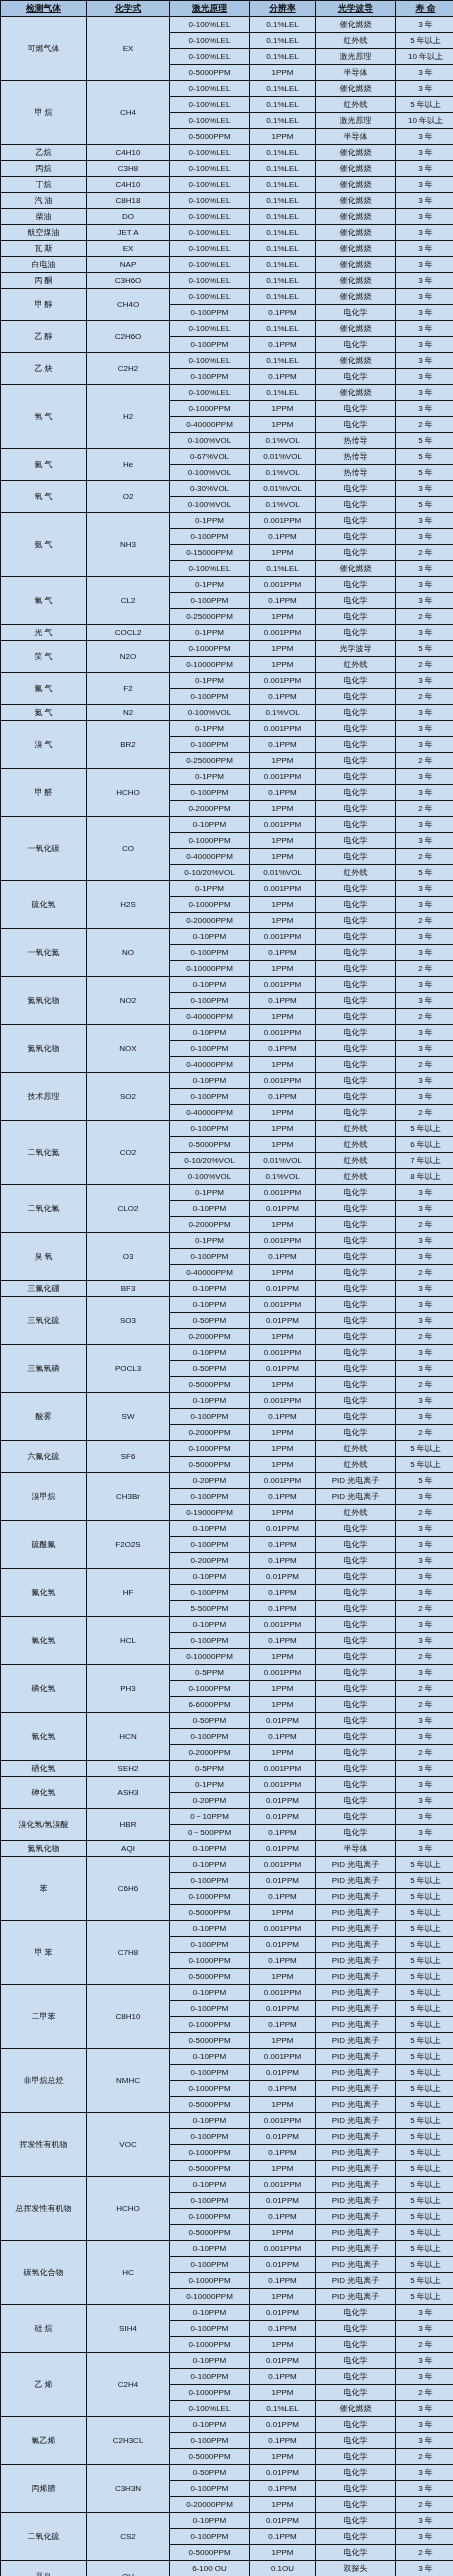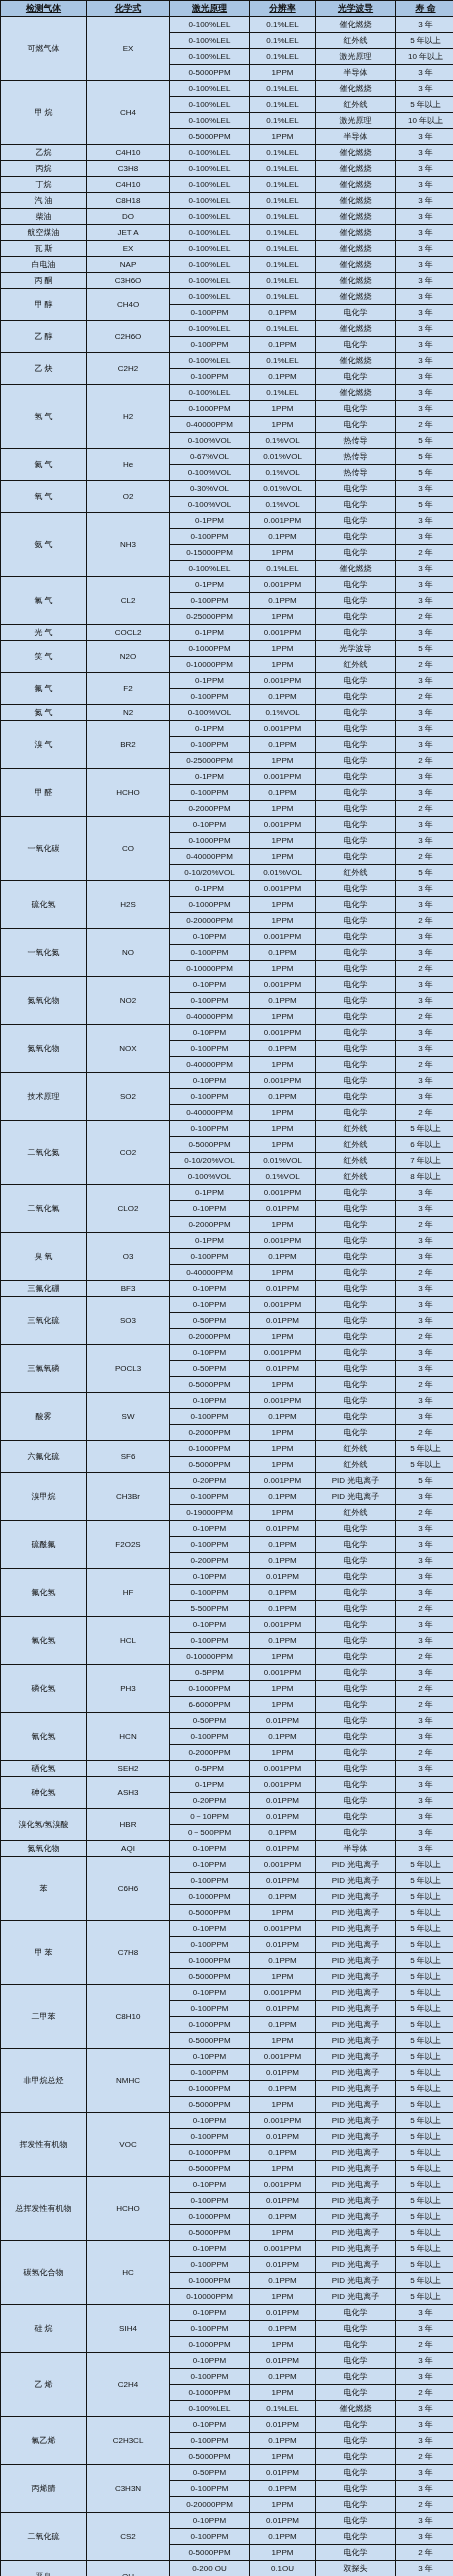--- a/index.html
+++ b/index.html
@@ -1138,21 +1138,21 @@
         </tr>
         <tr>
           <td>0-5000PPM</td>
           <td>1PPM</td>
           <td>电化学</td>
           <td>2 年</td>
         </tr>
         <tr class="group-first">
           <td class="gas-cell" rowspan="2">恶臭</td>
           <td class="formula-cell" rowspan="2">OU</td>
-          <td>0-200 OU</td>
+          <td>6-100 OU</td>
           <td>0.1OU</td>
           <td>双探头</td>
           <td>3 年</td>
         </tr>
         <tr>
           <td>0-1000 OU</td>
           <td>1 OU</td>
           <td>双探头</td>
           <td>3 年</td>
         </tr>

